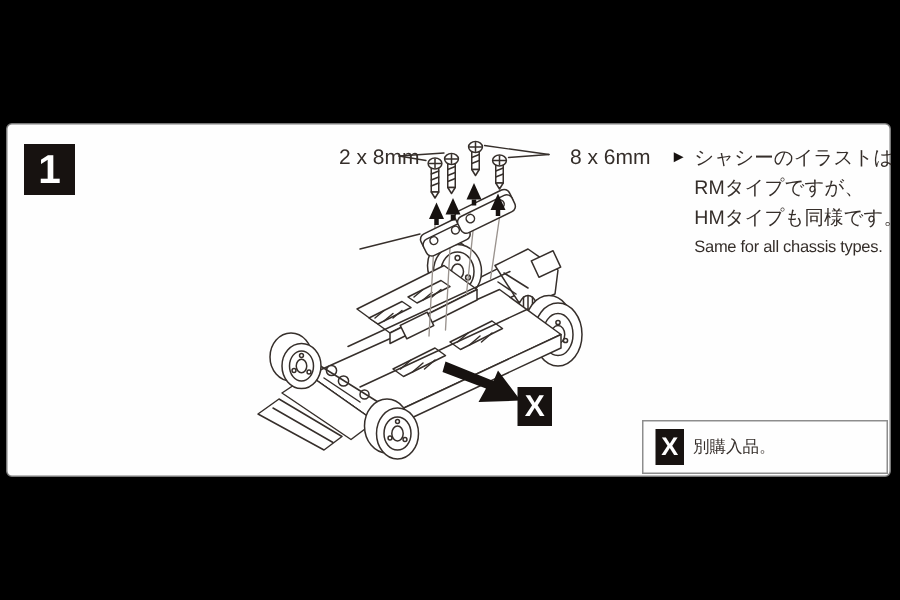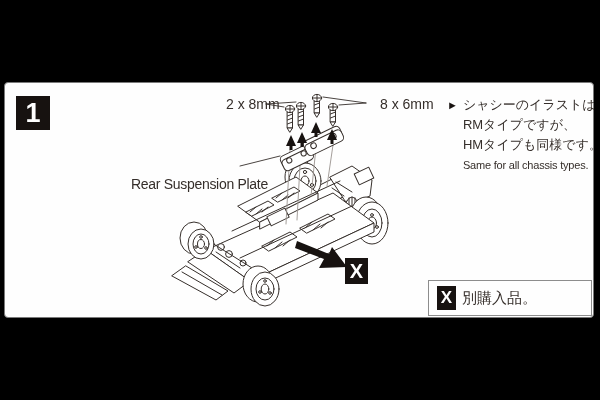--- a/index.html
+++ b/index.html
@@ -20,21 +20,21 @@
   #note .en{font-size:11px;letter-spacing:-0.2px;}
   #note-row{display:flex;gap:5px;}
   #note-bullet{font-size:11px;line-height:20px;color:#171210;}
   #x-callout{left:345px;top:258px;width:23px;height:26px;background:#171210;color:#fff;
              display:flex;align-items:center;justify-content:center;font-size:20px;font-weight:bold;}
   #legend{left:428px;top:280px;width:164px;height:36px;border:1px solid #8d8d8d;
           display:flex;align-items:center;gap:6px;padding-left:8px;box-sizing:border-box;}
   #legend-x{width:19px;height:24px;background:#171210;color:#fff;display:flex;align-items:center;
             justify-content:center;font-size:17px;font-weight:bold;flex:0 0 auto;}
   #legend-text{line-height:12px;}
-  #legend-jp{font-size:15px;}
+  #legend-jp{font-size:11px;}
   #legend-en{font-size:10px;letter-spacing:-0.2px;}
 </style>
 </head>
 <body>
 
 <div id="page">
 
   <div id="panel"></div>
 
   <svg class="art" viewBox="0 0 600 400" fill="none" stroke="#362f2b" stroke-width="1" stroke-linejoin="round" stroke-linecap="round">
@@ -229,21 +229,20 @@
     <polygon points="297,241 329,254 332,247 347,267 319,268 324,259 295,248" fill="#171210" stroke="none"></polygon>
   </svg>
 
   <div class="abs" id="step-box">
     <span>1</span>
   </div>
 
   <div class="abs callout" id="label-8mm">2 x 8mm</div>
   <div class="abs callout" id="label-6mm">8 x 6mm</div>
 
-  <div class="abs" id="part-label-en">Rear Suspension Plate</div>
 
   <div class="abs" id="note">
     <div id="note-row">
       <span id="note-bullet">►</span>
       <div>
         <div>シャシーのイラストは</div>
         <div>RMタイプですが、</div>
         <div>HMタイプも同様です。</div>
         <div class="en">Same for all chassis types.</div>
       </div>

